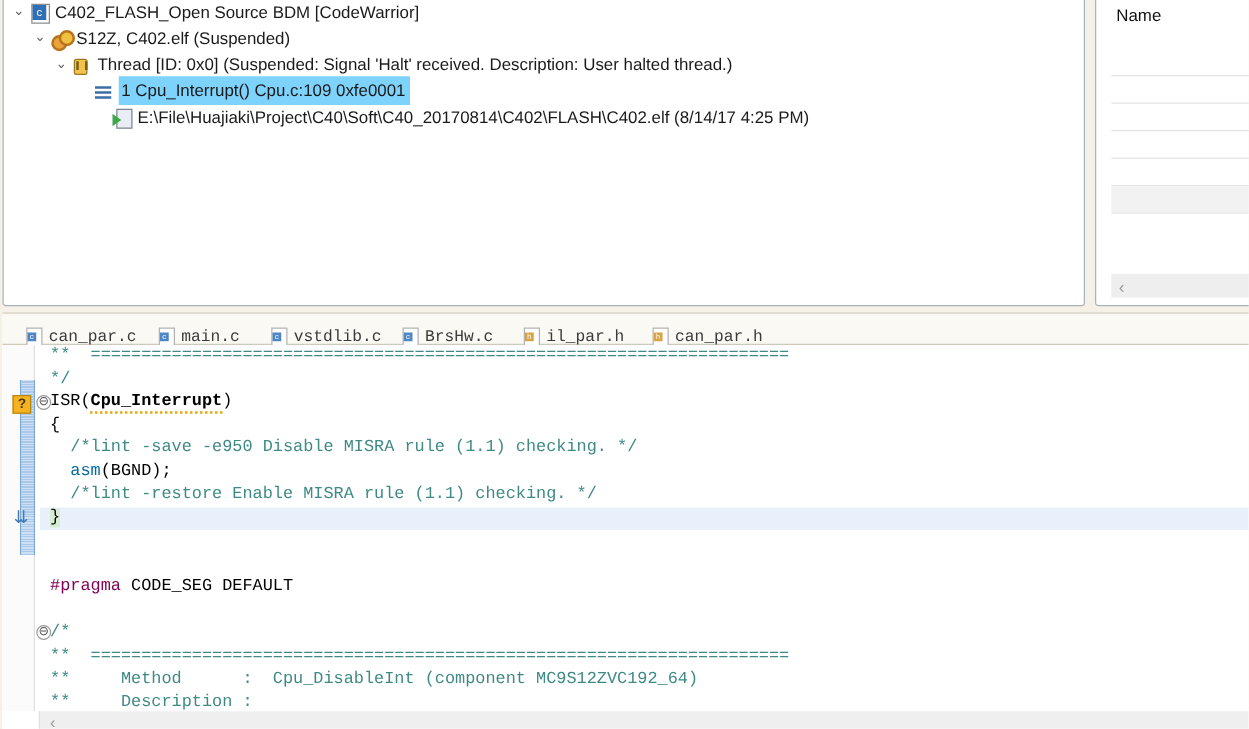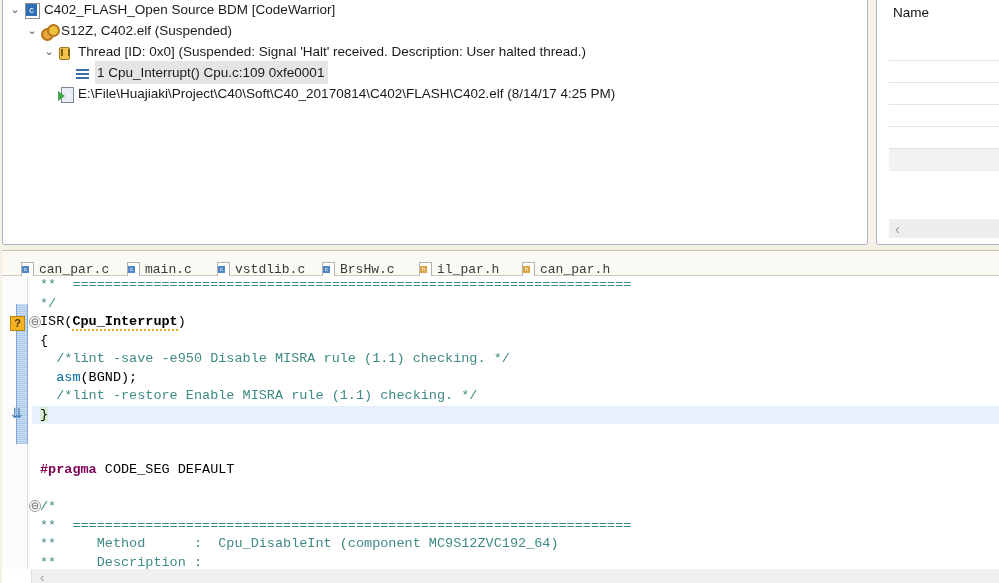--- a/index.html
+++ b/index.html
@@ -25,21 +25,21 @@
   .tree-row {
     display: flex; align-items: center;
     height: 21px;
     font-size: 13.5px;
     color: #1a1a1a;
     white-space: nowrap;
     padding-left: 4px;
   }
   .tree-row .label { line-height: 21px; }
   .tree-row.selected .label {
-    background: #e5e5e5;
+    background: #7dd3fc;
     padding: 1px 4px 1px 2px;
   }
   .twisty {
     width: 16px; min-width:16px; text-align: center;
     color: #5a5a5a; font-size: 11px;
     line-height: 21px;
   }
   .ico { width: 18px; min-width: 18px; height: 16px; position: relative; margin-right: 3px; }
 
   
@@ -207,21 +207,21 @@
     font-family: "Liberation Mono", monospace;
     font-size: 13.5px;
     line-height: 18.5px;
     color: #000;
     white-space: pre;
   }
   .ln { height: 18.5px; padding-left: 8px; position: relative;}
   .ln.cur { background: #e8f1fb; }
   .cmt { color: #3f8a84; }
   .kw  { color: #0369a1; font-weight: normal; }
-  .pre { color: #7f0055; font-weight: bold; }
+  .pre { color: #7f0055; font-weight: normal; }
   .bold { font-weight: bold; }
   .squiggle {
     border-bottom: 2px dotted #e6a817;
     padding-bottom: 0px;
   }
   .brkt { background: #d8ecd2; }
   .hscroll {
     position: absolute; left: 30px; right: 0; bottom: 0;
     height: 17px; background: #efefef;
     display: flex; align-items: center;
@@ -252,21 +252,21 @@
         <div class="tree-row" style="padding-left: 38px;">
           <span class="twisty">⌄</span>
           <span class="ico ico-thread"></span>
           <span class="label">Thread [ID: 0x0] (Suspended: Signal 'Halt' received. Description: User halted thread.)</span>
         </div>
         <div class="tree-row selected" style="padding-left: 55px;">
           <span class="twisty"></span>
           <span class="ico ico-frame"></span>
           <span class="label">1 Cpu_Interrupt() Cpu.c:109 0xfe0001</span>
         </div>
-        <div class="tree-row" style="padding-left: 38px;">
+        <div class="tree-row" style="padding-left: 38px; margin-left: 32px;">
           <span class="twisty"></span>
           <span class="ico ico-exe"></span>
           <span class="label">E:\File\Huajiaki\Project\C40\Soft\C40_20170814\C402\FLASH\C402.elf (8/14/17 4:25 PM)</span>
         </div>
       </div>
   </div>
 
   <div class="vars-view">
     <div class="vars-header">Name</div>
     <div class="vars-rows" id="vars-rows">

